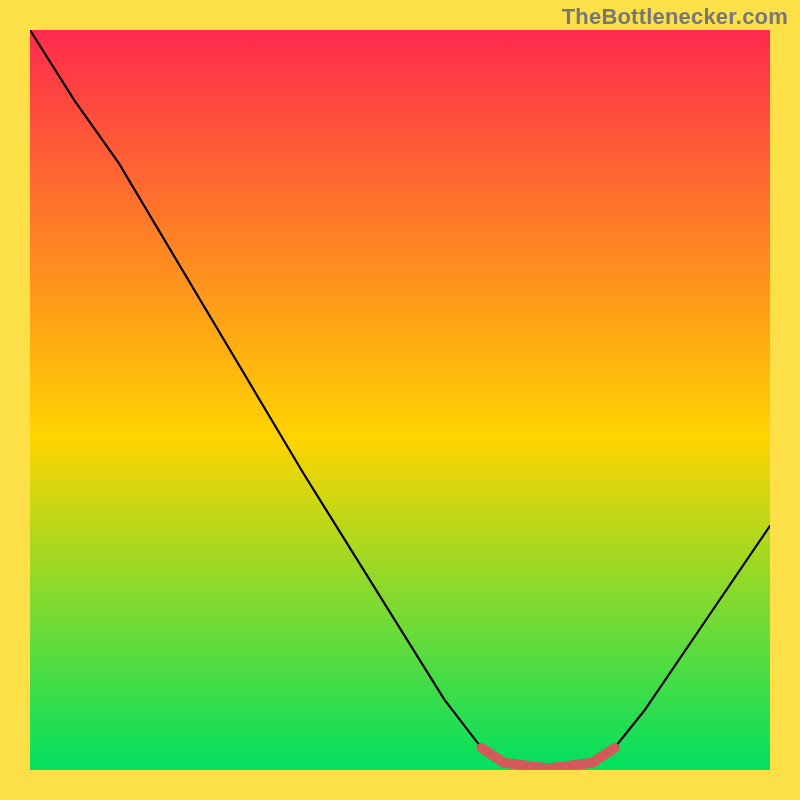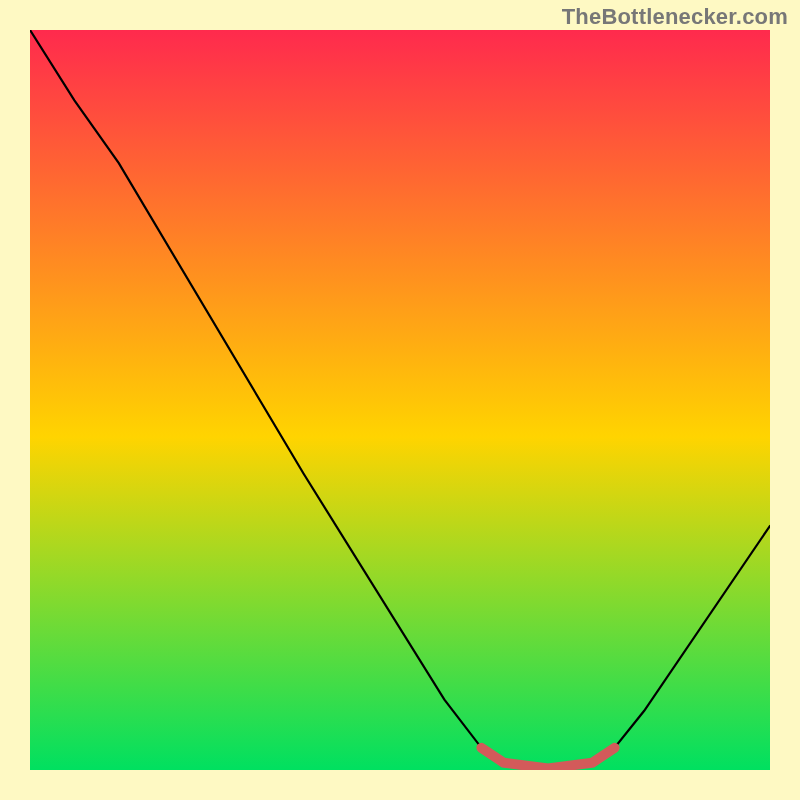--- a/index.html
+++ b/index.html
@@ -8,21 +8,21 @@
     width: 800px;
     height: 800px;
     background: #000;
     font-family: Arial, Helvetica, sans-serif;
     overflow: hidden;
   }
   .outer {
     position: relative;
     width: 800px;
     height: 800px;
-    background: #fef9c3;
+    background: #fde047;
   }
   .watermark {
     position: absolute;
     top: 4px;
     right: 12px;
     color: #777;
     font-size: 22px;
     font-weight: 600;
     letter-spacing: 0.2px;
     z-index: 10;

